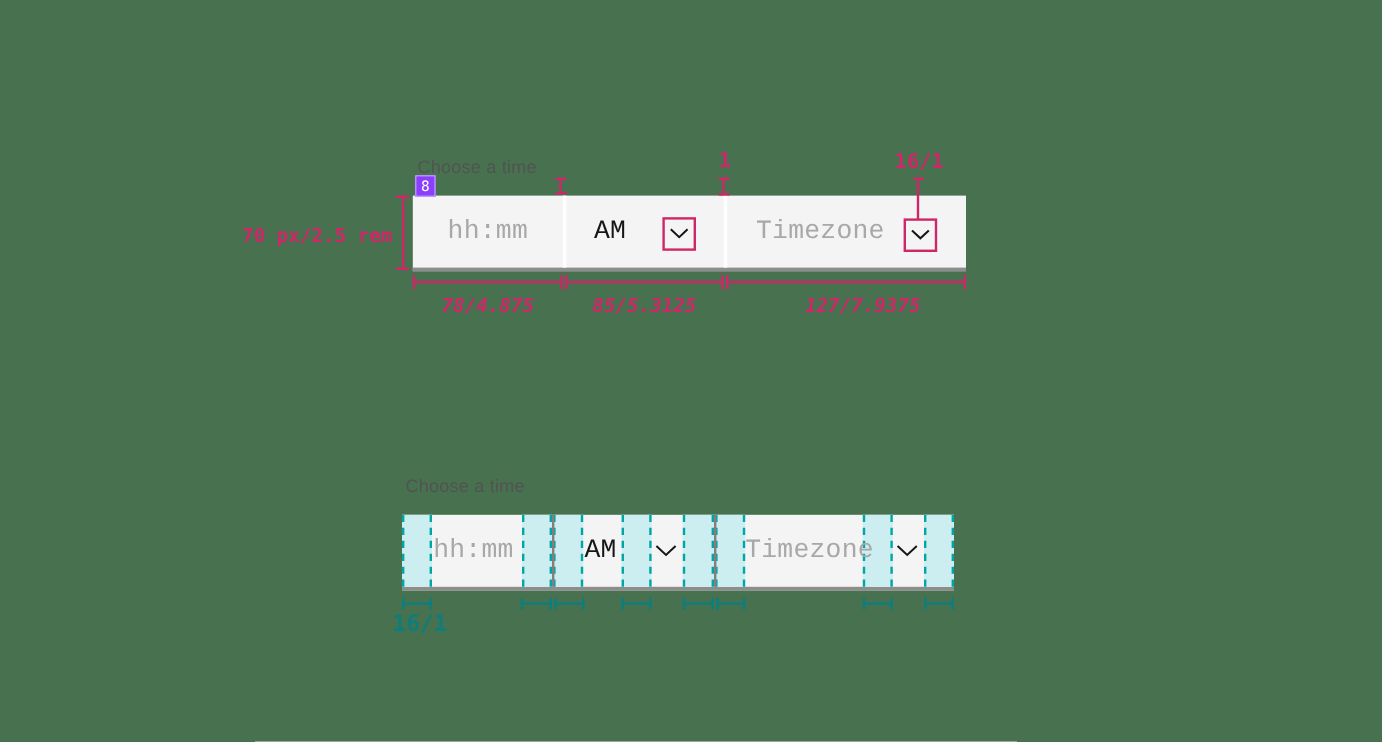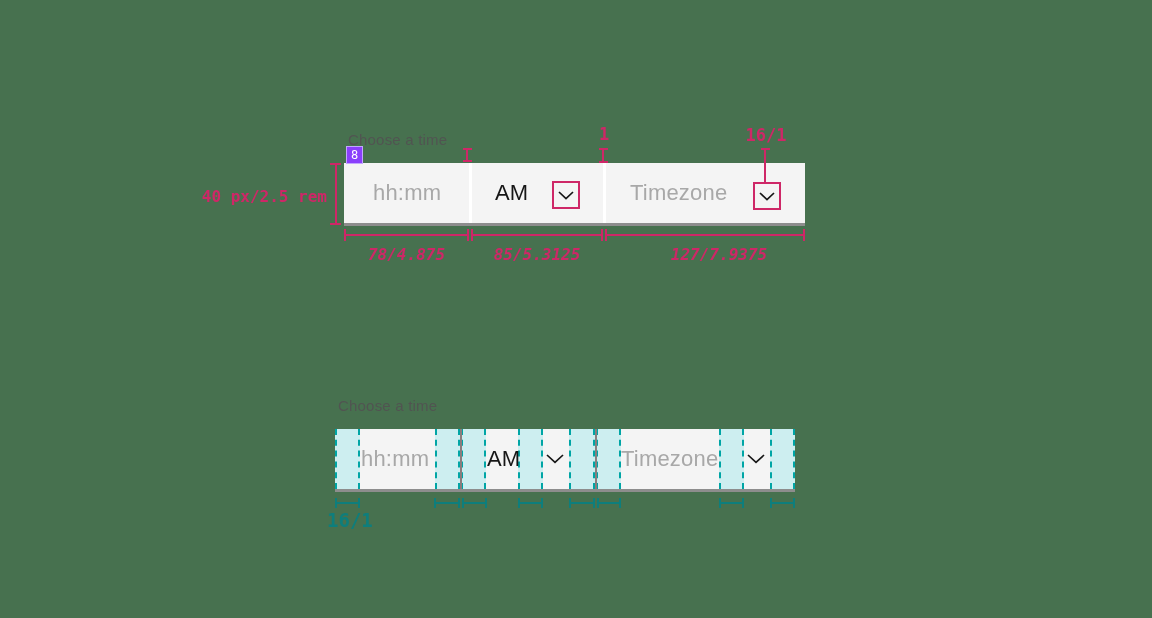--- a/index.html
+++ b/index.html
@@ -9,21 +9,21 @@
     font-family:"Liberation Sans",sans-serif;
   }
   .abs{position:absolute;}
   
   .picker{
     position:absolute;background:#f4f4f4;
     border-bottom:3px solid #8d8d8d;box-sizing:content-box;
   }
   .picker .ptext{
     position:absolute;top:0;height:60px;line-height:60px;
-    font-size:22px;letter-spacing:.2px;white-space:nowrap;
+    font-size:22px;letter-spacing:.2px;white-space:nowrap;font-family:Liberation Mono, monospace;
   }
   .placeholder{color:#a8a8a8;}
   .value{color:#161616;}
   .vdivider{position:absolute;top:0;height:60px;}
   .divider-white{width:3px;background:#ffffff;}
   .divider-dark{width:2px;background:#8b7c7c;z-index:3;}
   .chev-box{
     position:absolute;width:24px;height:24px;border:2px solid #ce2767;
     display:flex;align-items:center;justify-content:center;z-index:4;
   }
@@ -83,21 +83,21 @@
             </svg>
         </span>
       </div>
     </div>
 
     <div>
       <div class="abs pk" style="left:335px;top:163px;width:2px;height:62px;"></div>
       <div class="abs pk" style="left:330px;top:163px;width:11px;height:2px;"></div>
       <div class="abs pk" style="left:330px;top:223px;width:11px;height:2px;"></div>
     </div>
-    <div class="abs mono pink" style="left:172px;top:187px;width:155px;text-align:right;font-size:16px;">40 px/2.5 rem</div>
+    <div class="abs mono pink" style="left:172px;top:187px;width:155px;text-align:right;font-size:16px;">70 px/2.5 rem</div>
 
     <div>
       <div class="abs pk" style="left:463px;top:148px;width:9px;height:2px;"></div>
       <div class="abs pk" style="left:466px;top:150px;width:2px;height:10px;"></div>
       <div class="abs pk" style="left:463px;top:160px;width:9px;height:2px;"></div>
     </div>
 
     <div class="abs mono pink" style="left:594px;top:124px;width:20px;text-align:center;font-size:17px;">1</div>
     <div>
       <div class="abs pk" style="left:599px;top:148px;width:9px;height:2px;"></div>

